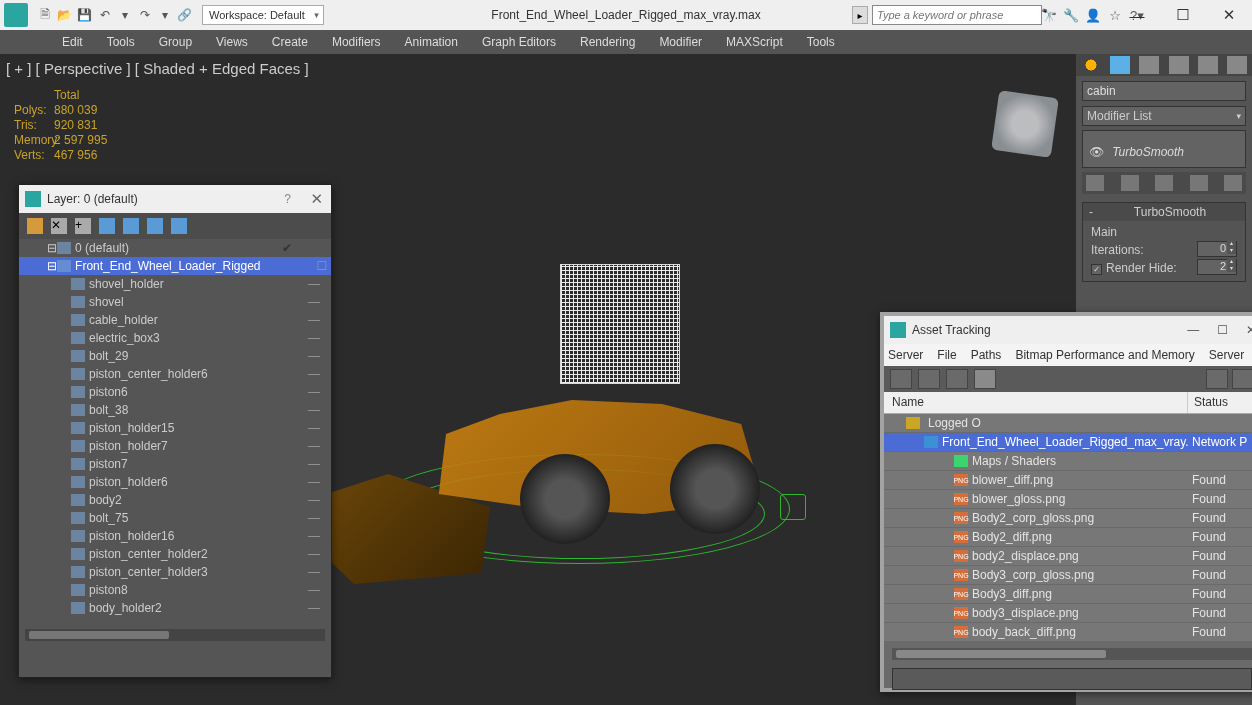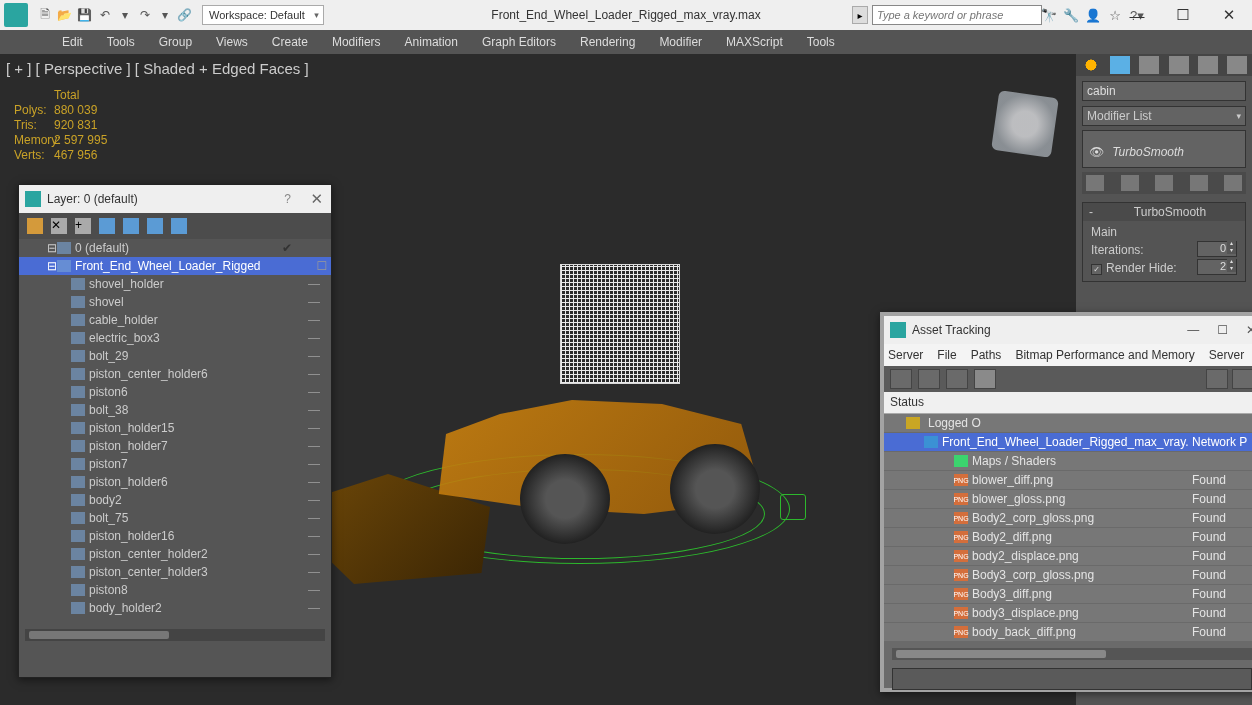--- a/index.html
+++ b/index.html
@@ -410,20 +410,21 @@
     <div class="at-btn"></div>
     <div class="at-btn"></div>
     <div class="at-btn"></div>
     <div class="at-btn active"></div>
     <div class="at-right">
       <div class="at-btn"></div>
       <div class="at-btn"></div>
     </div>
   </div>
   <div class="asset-header">
+    <div class="ah-name">Name</div>
     <div class="ah-status">Status</div>
   </div>
   <div class="asset-list" id="asset-list">
       <div class="asset-row">
         <span class="pad1"></span>
         <span class="aico vault"></span>
         <span class="astatus">Logged O</span>
       </div>
       <div class="asset-row sel">
         <span class="pad2"></span>

